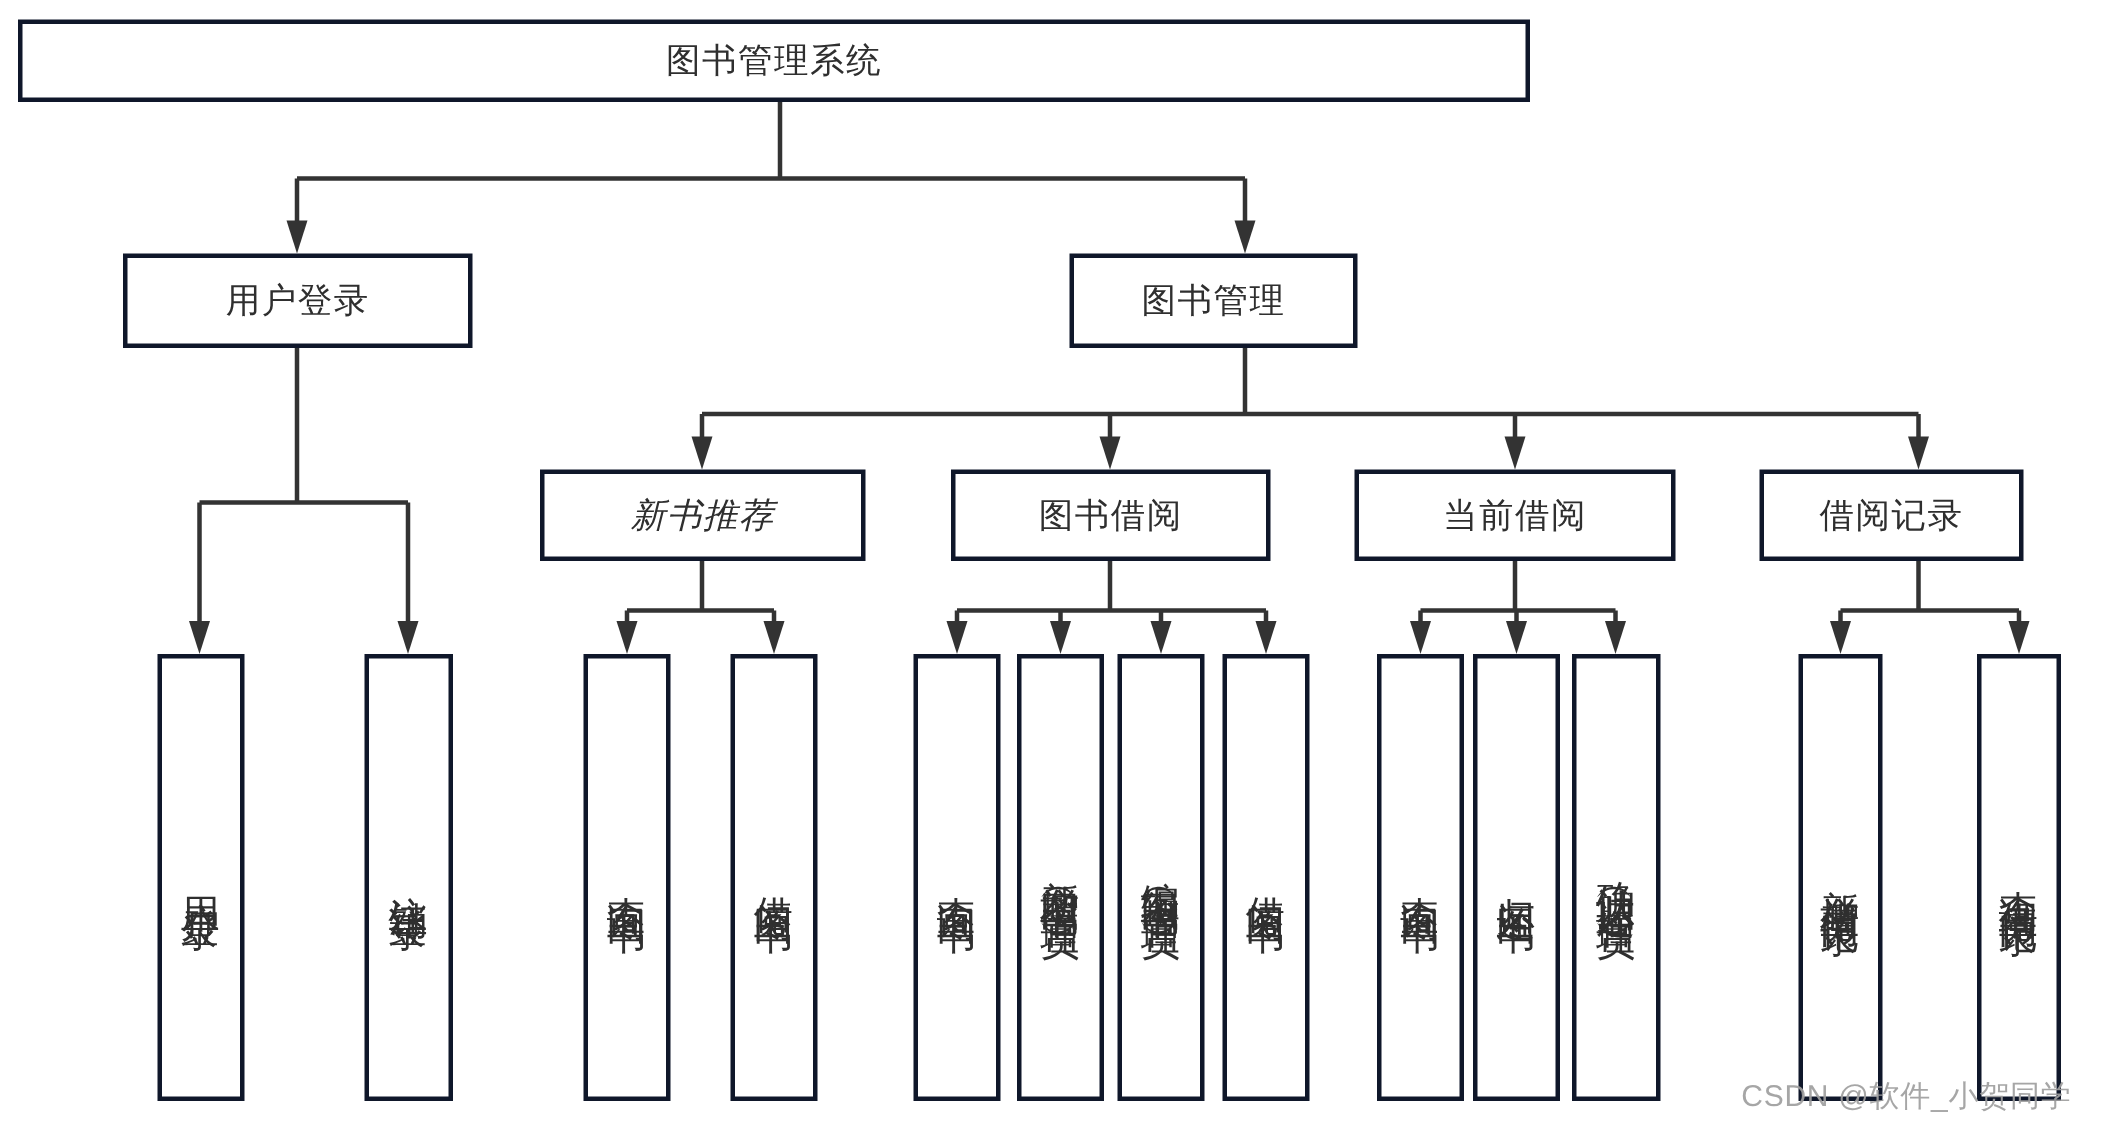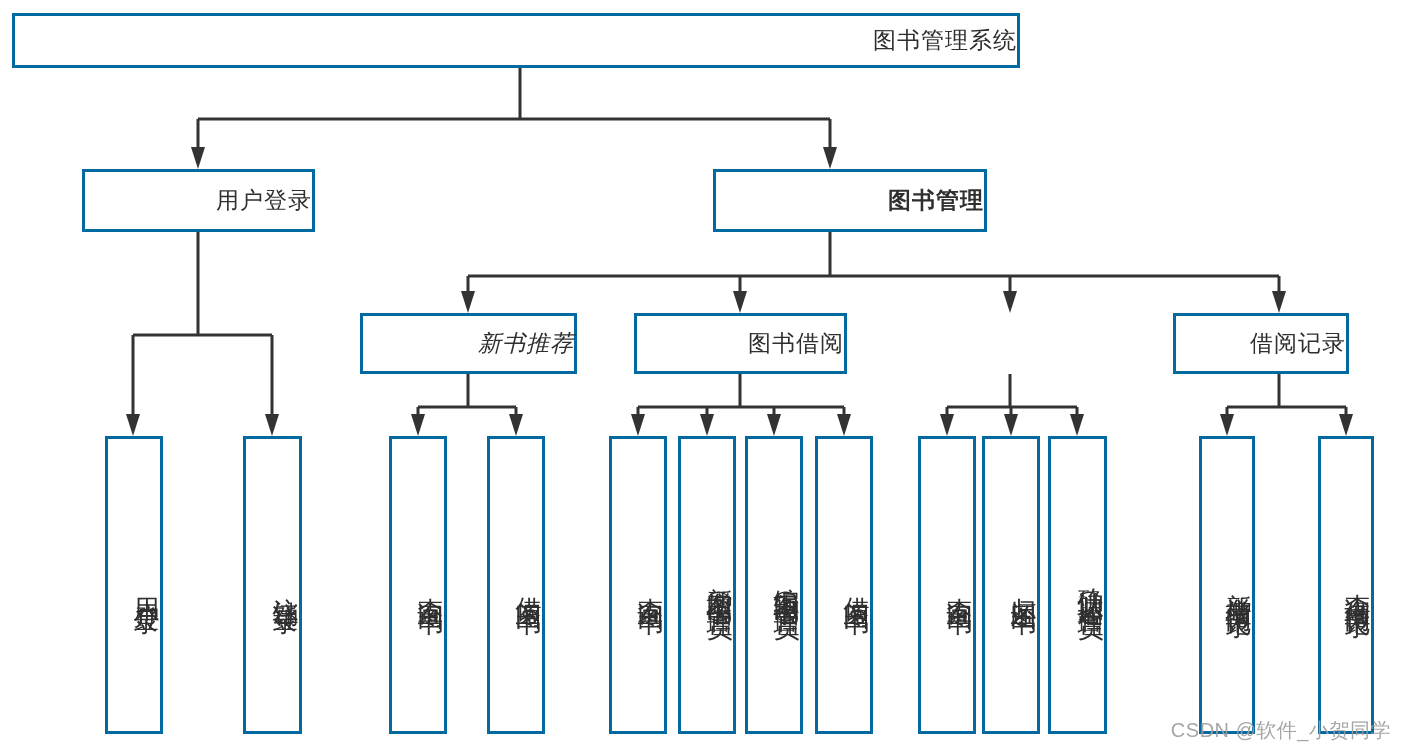--- a/index.html
+++ b/index.html
@@ -11,39 +11,39 @@
     color:#2f2f2f;
     overflow:hidden;
   }
   #connectors{position:absolute;left:0;top:0;z-index:1;}
   #connectors path{fill:none;stroke:#333333;stroke-width:3;}
   #connectors polygon{fill:#333333;stroke:none;}
   .box{
     position:absolute;
     box-sizing:border-box;
     background:#ffffff;
-    border:3px solid #0369a1;
+    border:3px solid #0f172a;
     display:flex;
     align-items:center;
-    justify-content:flex-end;
+    justify-content:center;
     z-index:2;
   }
   .box-h{font-size:23px;letter-spacing:1px;}
   .box-root{font-size:23px;letter-spacing:1px;}
   .box-v{font-size:26px;}
   .box-v .vlabel{
     writing-mode:vertical-rl;
     text-orientation:mixed;
     letter-spacing:4px;
     line-height:1;
     max-height:288px;
   }
   .watermark{
     position:absolute;
-    right:14px;
+    right:24px;
     top:717px;
     z-index:3;
     font-size:20px;
     color:rgba(158,158,158,0.92);
     letter-spacing:0.5px;
     white-space:nowrap;
   }
 </style>
 </head>
 <body>
@@ -89,29 +89,32 @@
     </g>
   </svg>
 
   <div class="box box-root" style="left:12px;top:13px;width:1008px;height:55px;">
     <span>图书管理系统</span>
   </div>
 
   <div class="box box-h" style="left:82px;top:169px;width:233px;height:63px;">
     <span>用户登录</span>
   </div>
-  <div class="box box-h" style="left:713px;top:169px;width:274px;height:63px;font-weight:bold;">
+  <div class="box box-h" style="left:713px;top:169px;width:192px;height:63px;">
     <span>图书管理</span>
   </div>
 
   <div class="box box-h" style="left:360px;top:313px;width:217px;height:61px;font-style:italic;">
     <span>新书推荐</span>
   </div>
   <div class="box box-h" style="left:634px;top:313px;width:213px;height:61px;font-family:Liberation Mono, monospace;">
     <span>图书借阅</span>
+  </div>
+  <div class="box box-h" style="left:903px;top:313px;width:214px;height:61px;">
+    <span>当前借阅</span>
   </div>
   <div class="box box-h" style="left:1173px;top:313px;width:176px;height:61px;">
     <span>借阅记录</span>
   </div>
 
   <div class="box box-v" style="left:105px;top:436px;width:58px;height:298px;">
     <span class="vlabel">用户登录</span>
   </div>
   <div class="box box-v" style="left:243px;top:436px;width:59px;height:298px;">
     <span class="vlabel">注销登录</span>

